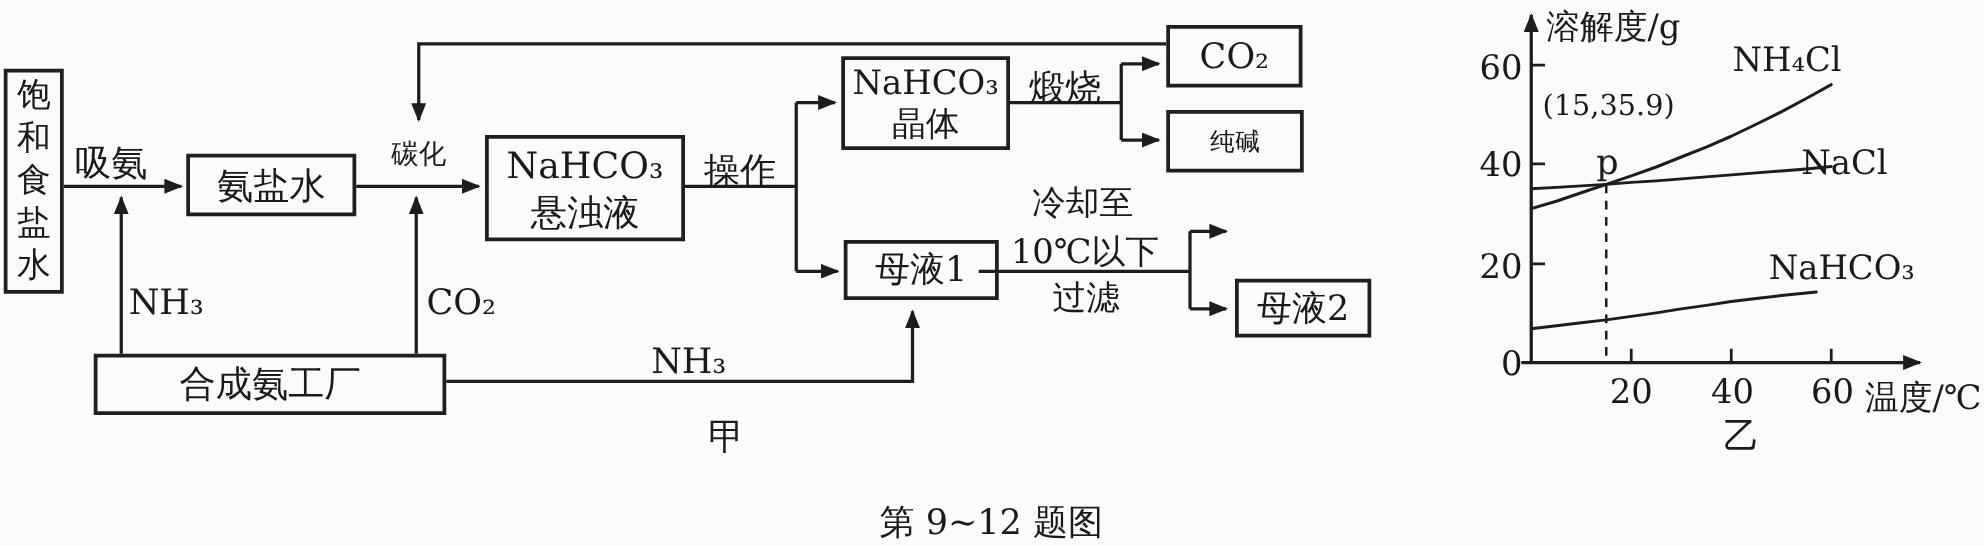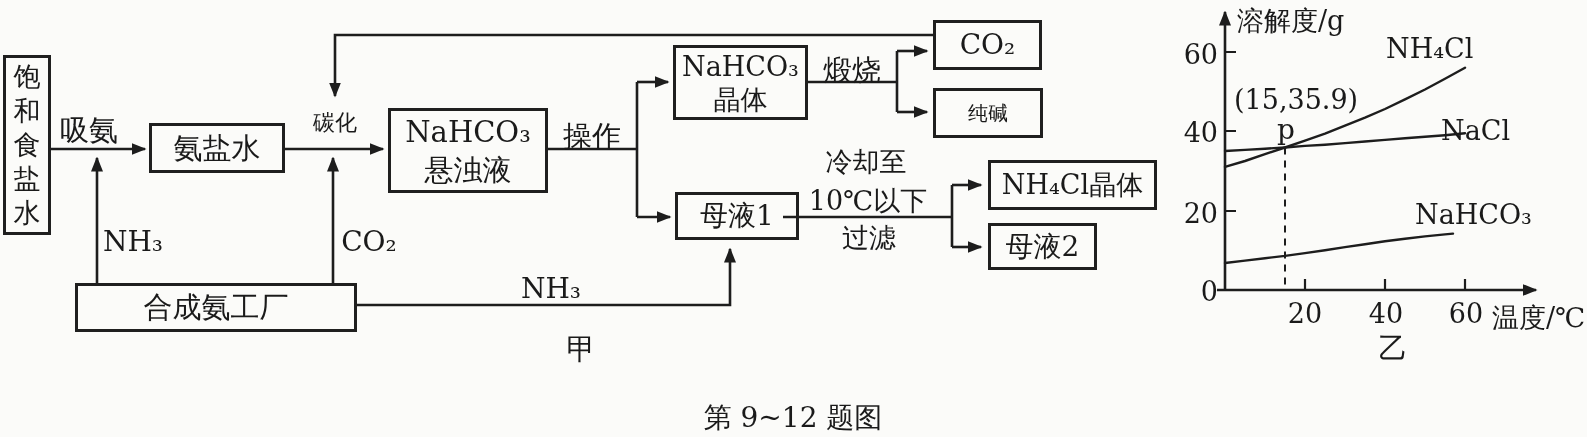--- a/index.html
+++ b/index.html
@@ -94,23 +94,20 @@
   </div>
 
   <div class="box" style="left:933px; top:88px; width:110px; height:50px; font-size:20px;">
     <span>纯碱</span>
   </div>
 
   <div class="box" style="left:675px; top:192px; width:124px; height:48px; font-size:28px;">
     <span>母液1</span>
   </div>
 
-  <div class="box" style="left:988px; top:160px; width:169px; height:50px; font-size:27px;">
-    <span>NH₄Cl晶体</span>
-  </div>
 
   <div class="box" style="left:988px; top:223px; width:109px; height:47px; font-size:28px;">
     <span>母液2</span>
   </div>
 
   <div class="box" style="left:75px; top:283px; width:282px; height:49px; font-size:29px;">
     <span>合成氨工厂</span>
   </div>
 
   <div class="lbl ctr" style="left:89px;  top:111px; font-size:29px;">吸氨</div>
@@ -131,18 +128,18 @@
   <div class="lbl rt" style="left:1170px; top:198px; width:48px; font-size:27px;">20</div>
   <div class="lbl rt" style="left:1170px; top:276px; width:48px; font-size:27px;">0</div>
   <div class="lbl ctr" style="left:1305px; top:298px; font-size:27px;">20</div>
   <div class="lbl ctr" style="left:1386px; top:298px; font-size:27px;">40</div>
   <div class="lbl ctr" style="left:1466px; top:298px; font-size:27px;">60</div>
   <div class="lbl" style="left:1492px; top:300px; font-size:27px;text-align:center;">温度/℃</div>
   <div class="lbl ctr" style="left:1393px; top:329px; font-size:29px;">乙</div>
   <div class="lbl" style="left:1386px; top:33px;  font-size:27px;">NH₄Cl</div>
   <div class="lbl" style="left:1441px; top:104px; font-size:27px;margin-top:11px;">NaCl</div>
   <div class="lbl" style="left:1415px; top:199px; font-size:27px;">NaHCO₃</div>
-  <div class="lbl" style="left:1234px; top:84px;  font-size:27px;">(15,35.9)</div>
+  <div class="lbl" style="left:1234px; top:72px;  font-size:23px;">(15,35.9)</div>
   <div class="lbl ctr" style="left:1286px; top:113px; font-size:28px;">p</div>
 
   <div class="lbl ctr" style="left:793px; top:399px; font-size:28px;">第 9~12 题图</div>
 
 </div>
 
 </body></html>

